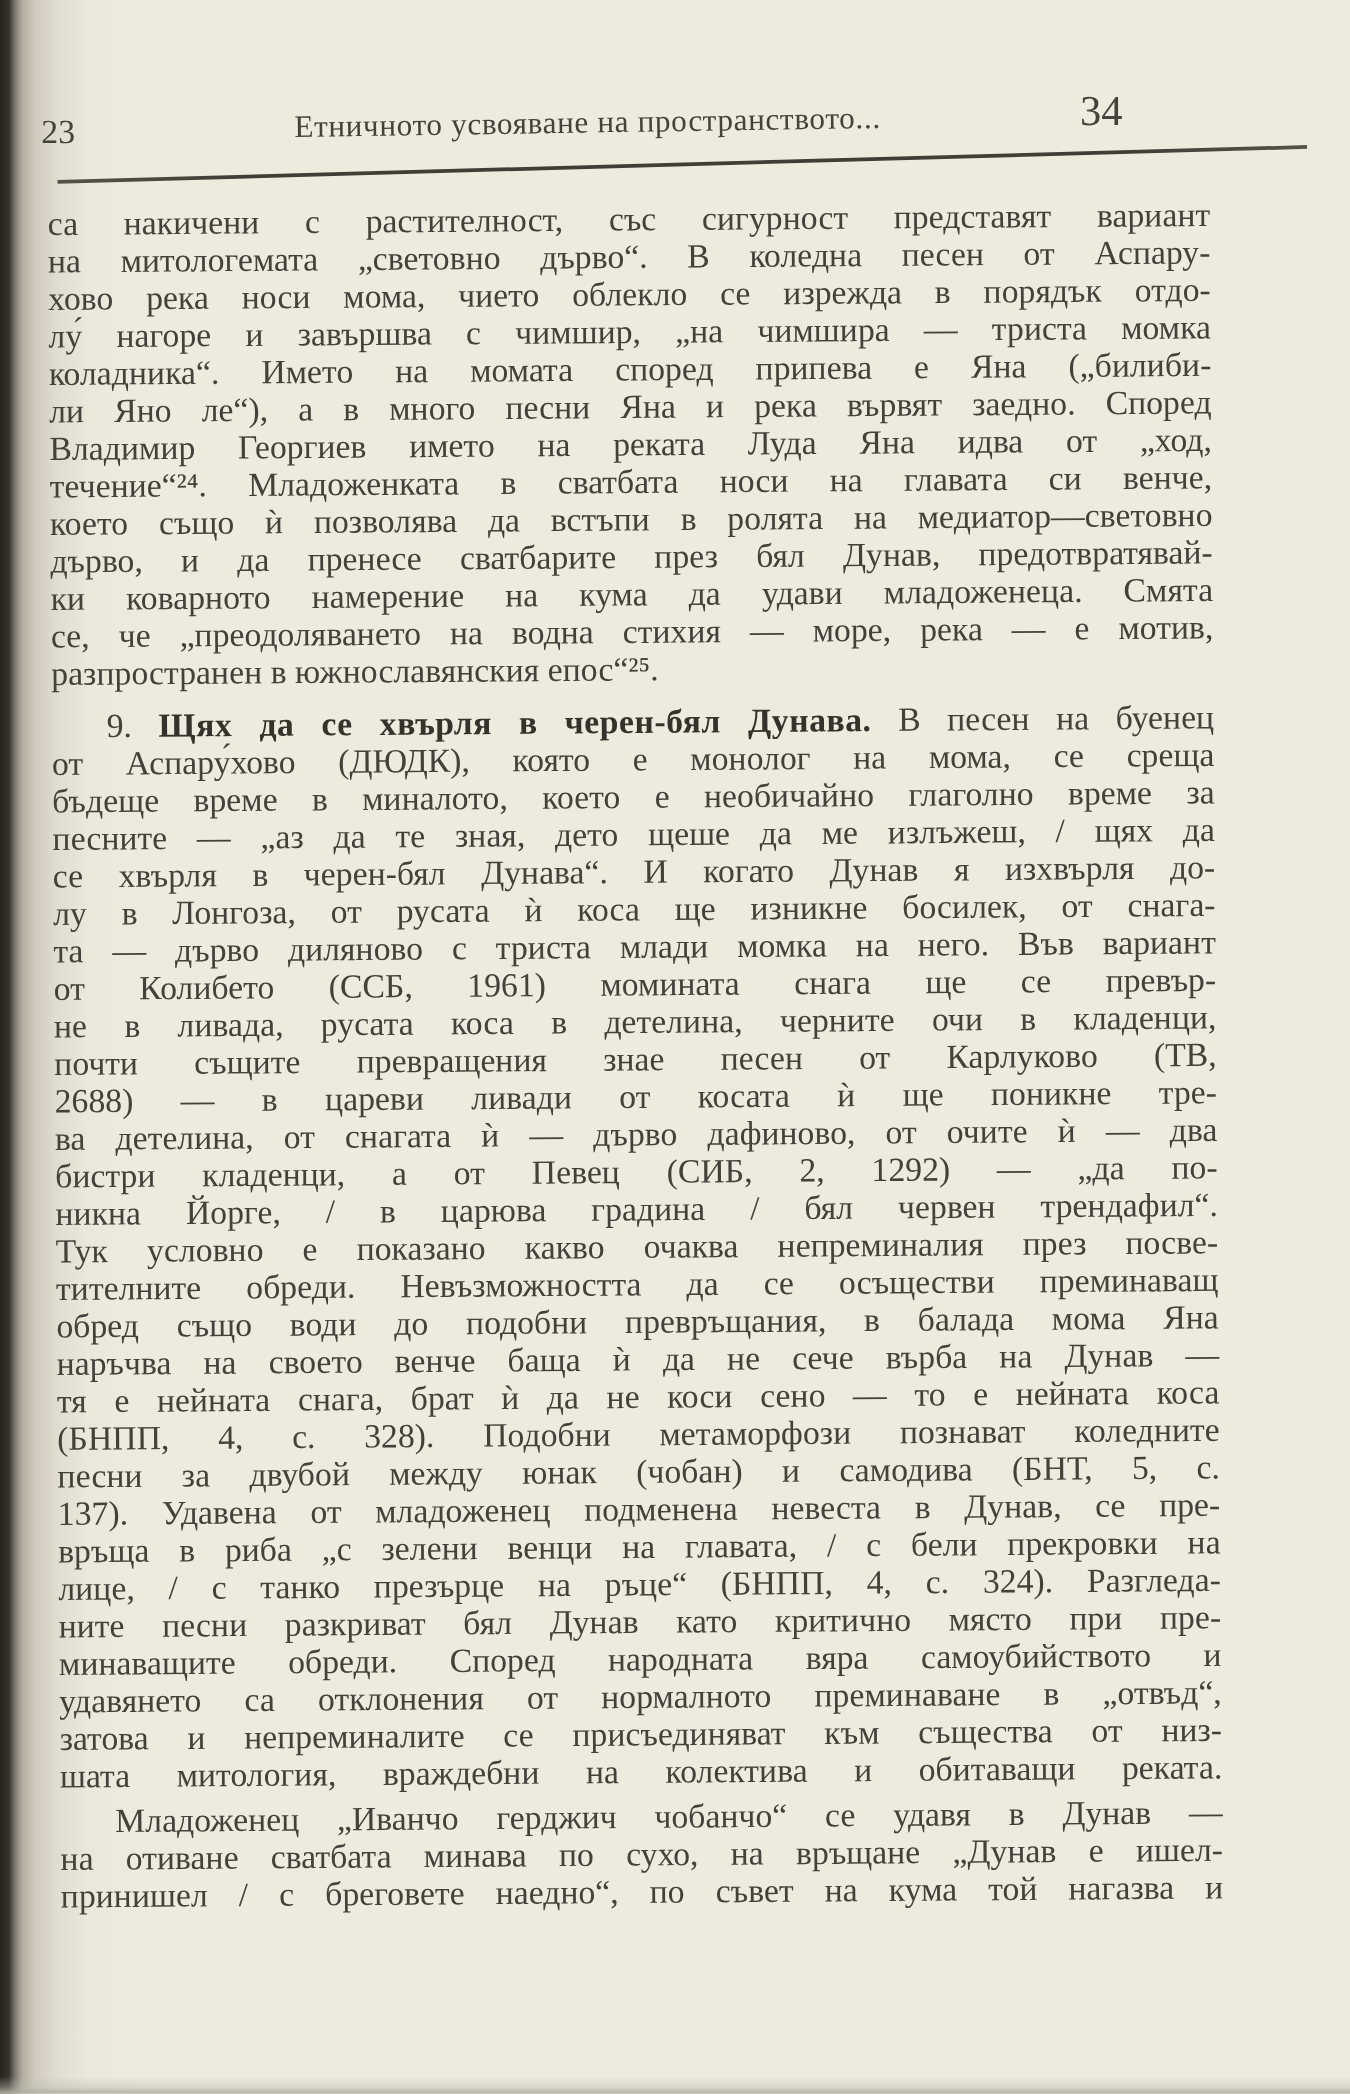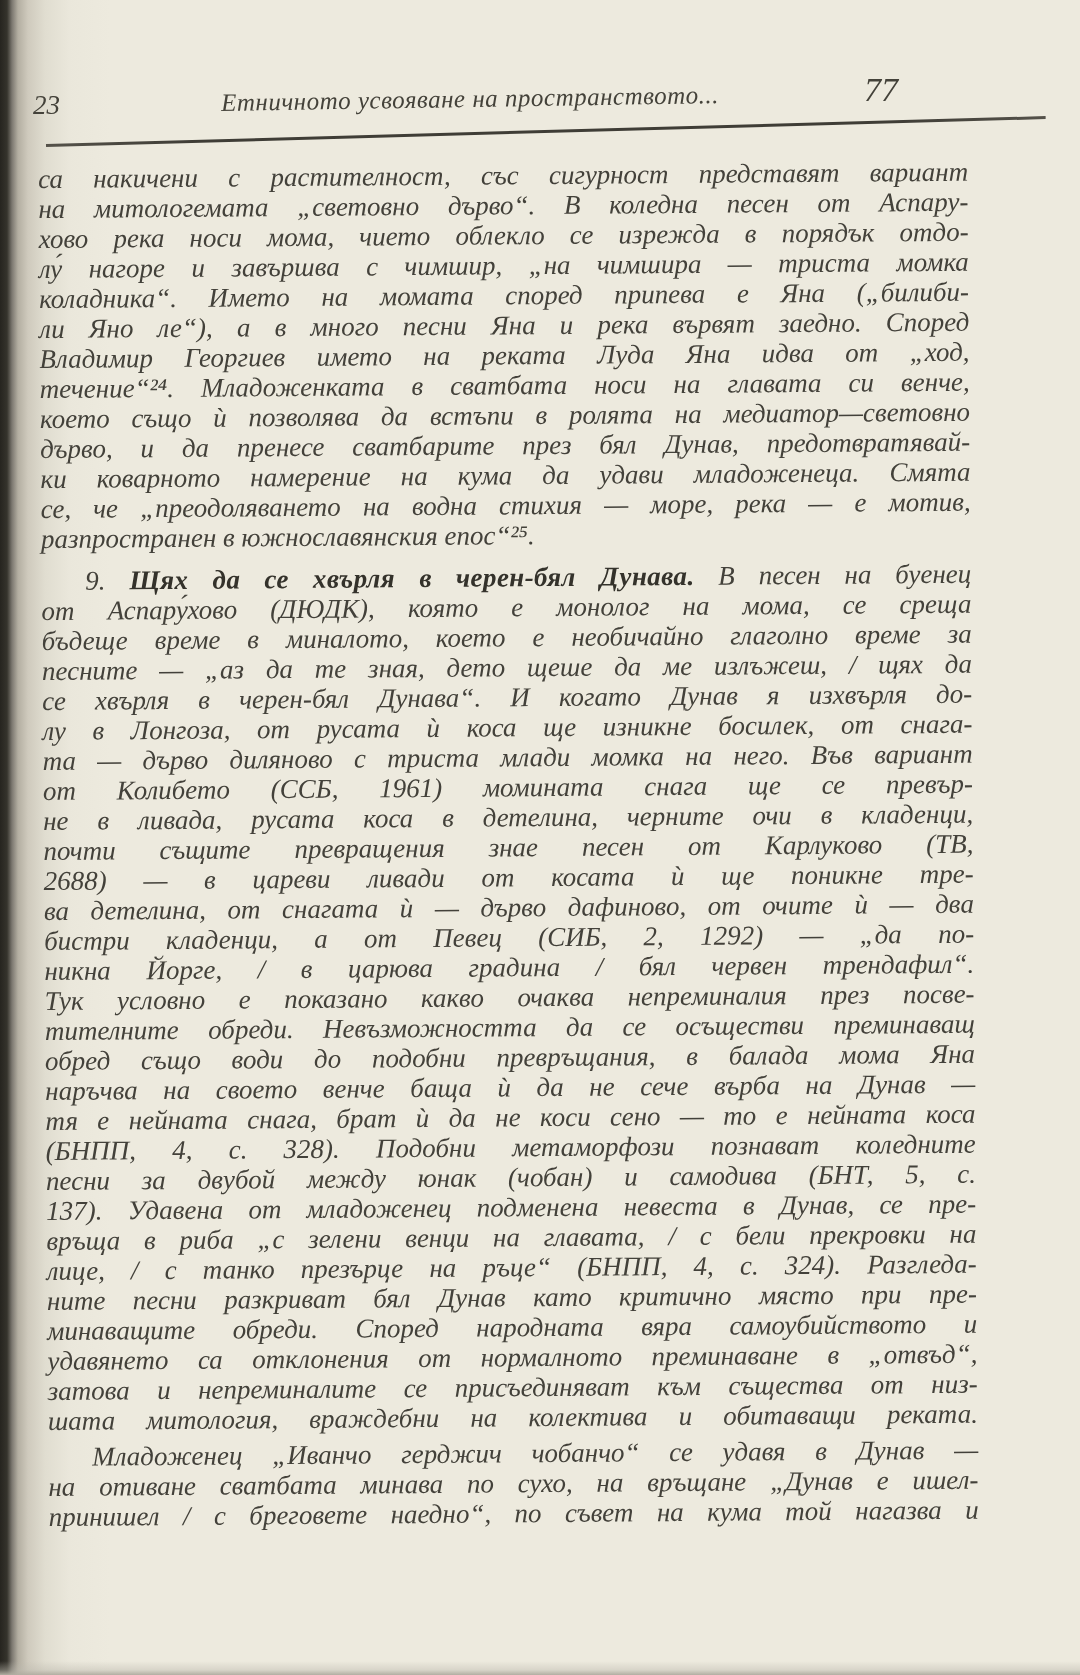--- a/index.html
+++ b/index.html
@@ -8,21 +8,20 @@
     width: 1080px;
     height: 1675px;
     overflow: hidden;
     font-family: "Liberation Serif", "DejaVu Serif", "DejaVu Sans", serif;
     background:
       radial-gradient(ellipse 700px 500px at 88% 6%, rgba(248,246,238,0.9) 0%, rgba(248,246,238,0) 60%),
       radial-gradient(ellipse 600px 800px at 25% 55%, rgba(219,214,201,0.45) 0%, rgba(219,214,201,0) 60%),
       radial-gradient(ellipse 500px 300px at 50% 100%, rgba(205,200,188,0.35) 0%, rgba(205,200,188,0) 60%),
       linear-gradient(90deg, #ddd9cc 0%, #e9e6da 8%, #edeade 25%, #ecead d 55%, #f1efe5 85%, #f2f0e7 100%);
     background-color: #edeade;
-    font-style: italic;
   }
   .spine-edge {
     position: absolute; left: 0; top: 0; bottom: 0; width: 110px;
     background: linear-gradient(90deg,
       #26241f 0px, #35332c 7px, #7c7870 12px, #b3aea1 18px,
       #cfcabd 28px, #e0ddd0 45px, rgba(233,230,218,0.7) 70px, rgba(237,234,222,0) 110px);
     pointer-events: none;
   }
   .bottom-edge {
     position: absolute; left: 0; right: 0; bottom: 0; height: 14px;
@@ -63,21 +62,21 @@
 <body>
 
 <div class="page">
 
   <div class="spine-edge"></div>
   <div class="bottom-edge"></div>
 
   <header class="header">
     <span class="pn-left">23</span>
     <span class="run-title">Етничното усвояване на пространството...</span>
-    <span class="pn-right">77</span>
+    <span class="pn-right">34</span>
   </header>
 
   <div class="rule"></div>
 
   <main class="text-block">
 
     <section class="para no-justify-last">
         <div class="tline">са накичени с растителност, със сигурност представят вариант</div>
         <div class="tline">на митологемата „световно дърво“. В коледна песен от Аспару-</div>
         <div class="tline">хово река носи мома, чието облекло се изрежда в порядък отдо-</div>

